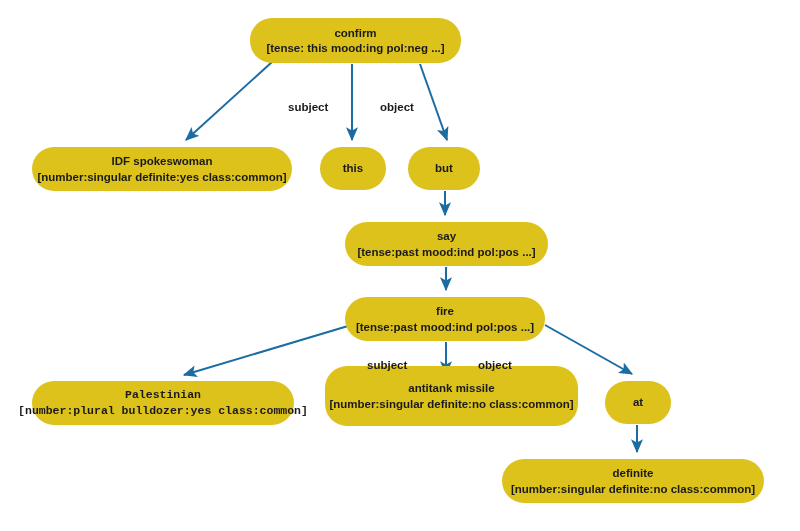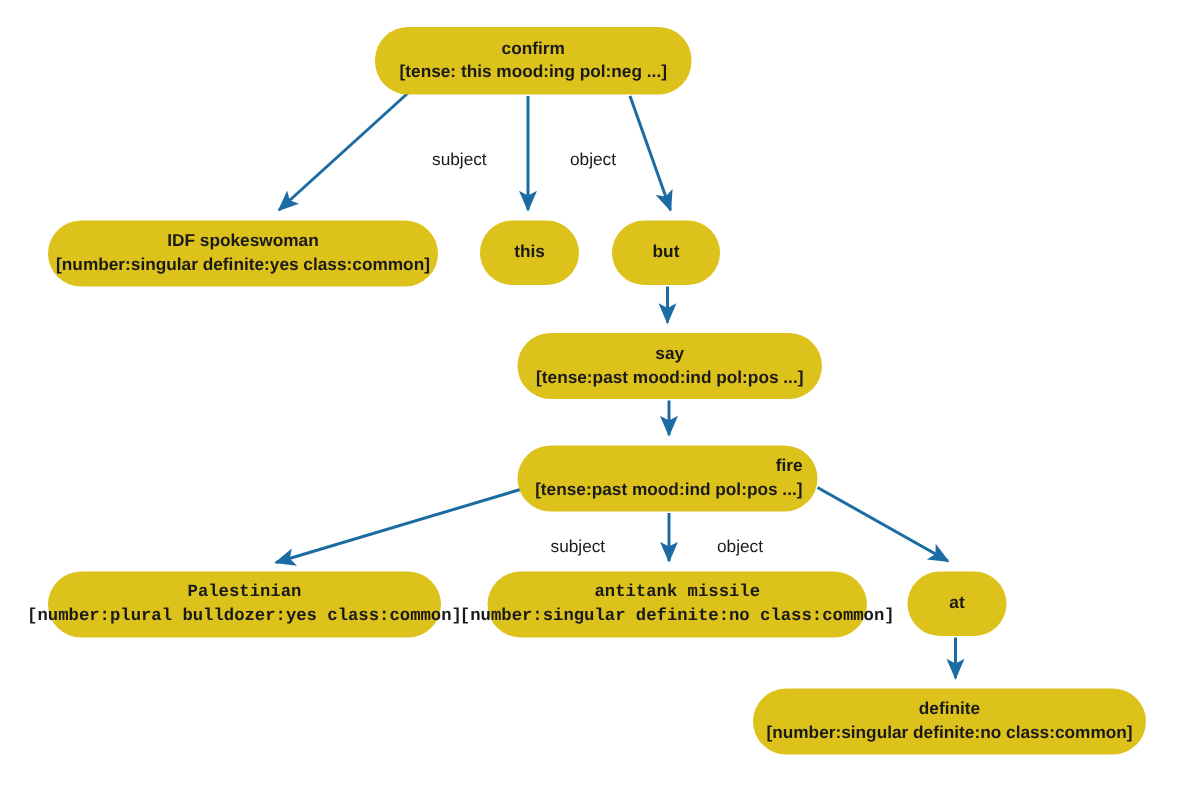--- a/index.html
+++ b/index.html
@@ -50,21 +50,21 @@
     font-weight: bold;
     white-space: nowrap;
     margin-top: 1px;
   }
   .node.single .lemma {
     margin: 0;
   }
   .edge-label {
     position: absolute;
     font-size: 11.5px;
-    font-weight: normal;
+    font-weight: bold;
     color: #1a1a1a;
     white-space: nowrap;
     text-align: left;
   }
 </style>
 </head>
 <body>
 
 <div id="canvas">
 
@@ -104,31 +104,31 @@
 
   <div class="node single" id="node-this" style="left:320px; top:147px; width:66px; height:43px;">
     <span class="lemma">this</span>
   </div>
 
   <div class="node" id="node-say" style="left:345px; top:222px; width:203px; height:44px;">
     <span class="lemma">say</span>
     <span class="feats">[tense:past mood:ind pol:pos ...]</span>
   </div>
 
-  <div class="node" id="node-fire" style="left:345px; top:297px; width:200px; height:44px;align-items:flex-end;">
+  <div class="node" id="node-fire" style="left:345px; top:297px; width:200px; height:44px;">
     <span class="lemma">fire</span>
     <span class="feats">[tense:past mood:ind pol:pos ...]</span>
   </div>
 
   <div class="node" id="node-palestinian" style="left:32px; top:381px; width:262px; height:44px;font-family:Liberation Mono, monospace;">
     <span class="lemma">Palestinian</span>
     <span class="feats">[number:plural bulldozer:yes class:common]</span>
   </div>
 
-  <div class="node" id="node-antitank-missile" style="left:325px; top:381px; width:253px; height:44px;font-family:Liberation Mono, monospace;">
+  <div class="node" id="node-antitank-missile" style="left:325px; top:366px; width:253px; height:60px;">
     <span class="lemma">antitank missile</span>
     <span class="feats">[number:singular definite:no class:common]</span>
   </div>
 
   <div class="node single" id="node-at" style="left:605px; top:381px; width:66px; height:43px;align-items:center;">
     <span class="lemma">at</span>
   </div>
 
   <div class="node" id="node-bulldozer" style="left:502px; top:459px; width:262px; height:44px;">
     <span class="lemma">definite</span>

